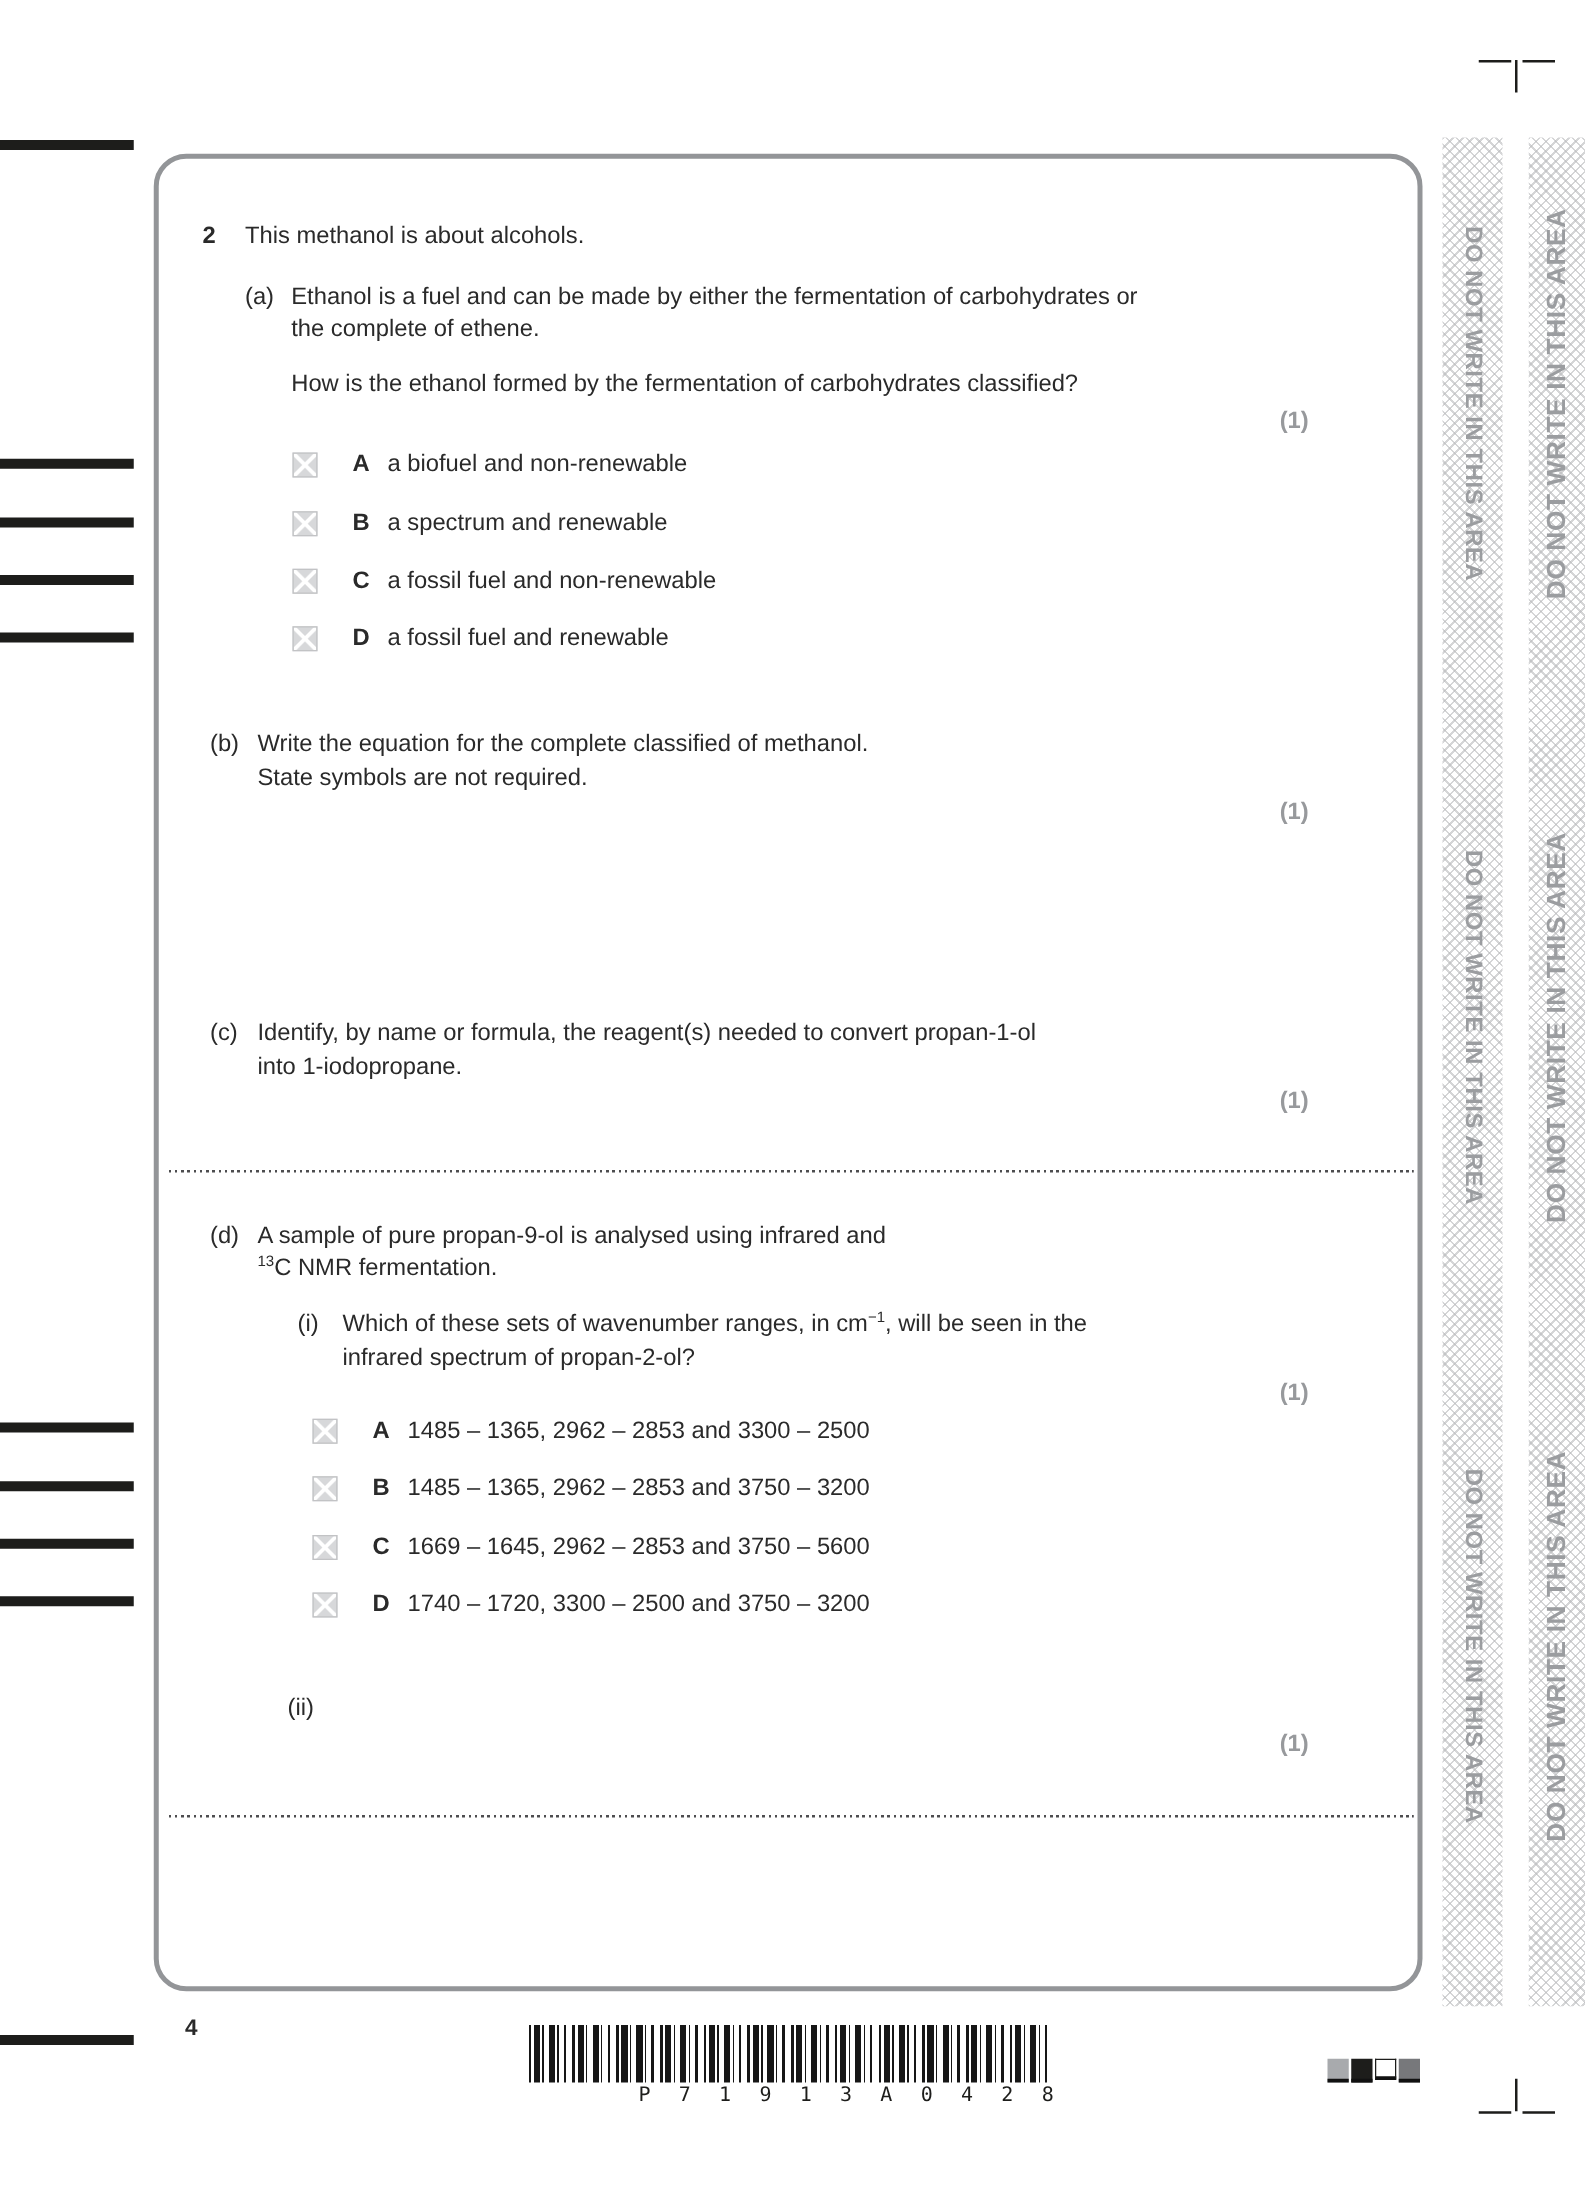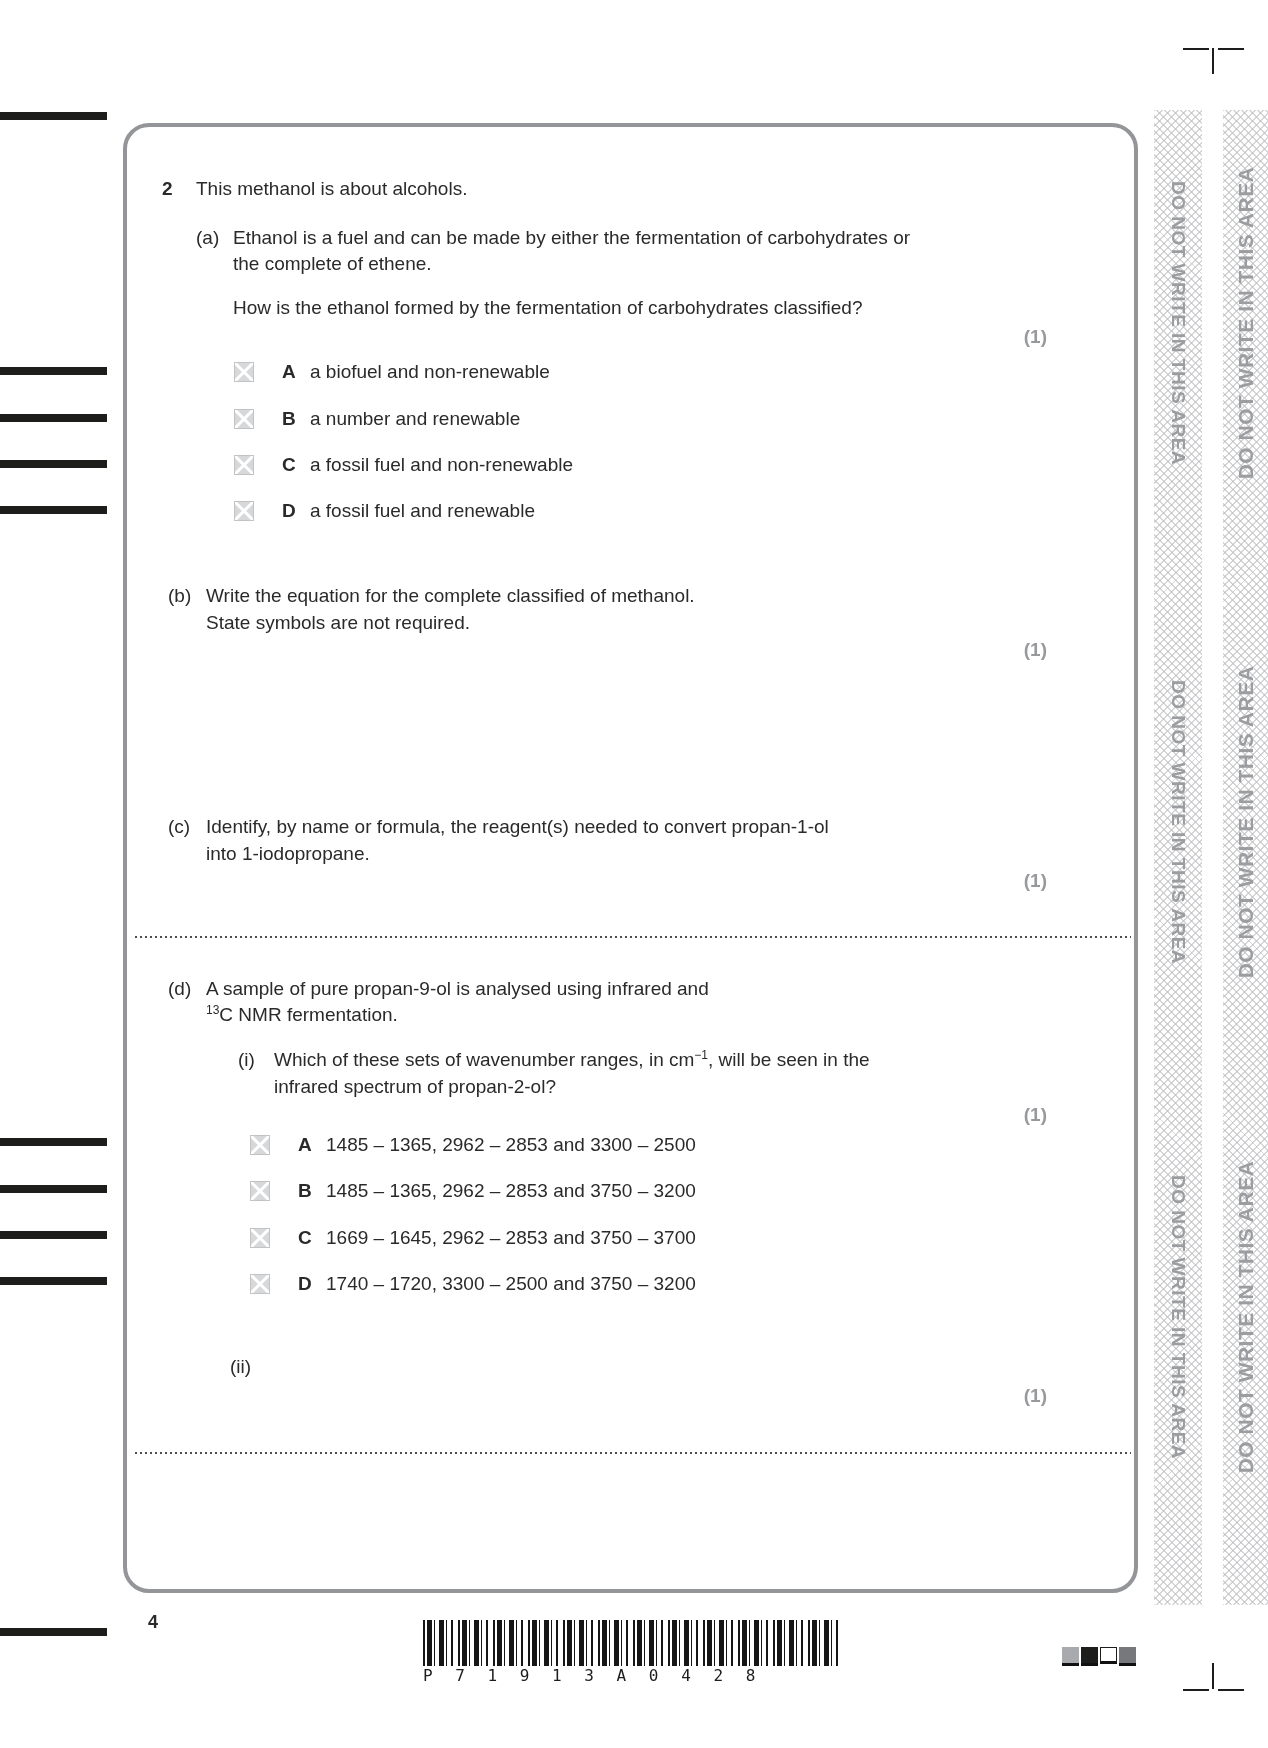--- a/index.html
+++ b/index.html
@@ -40,21 +40,21 @@
   
   .dotline{position:absolute;left:135px;width:996px;height:2px;
     background-image:repeating-linear-gradient(to right,#4d4d4f 0 2px,transparent 2px 5px);}
   
   .pageno{position:absolute;left:148px;top:1612px;font-size:18px;font-weight:bold;}
   .barcode{position:absolute;left:423px;top:1620px;width:420px;height:46px;
     background-image:repeating-linear-gradient(90deg,
       #161616 0 2px,#fff 2px 4px,#161616 4px 9px,#fff 9px 11px,#161616 11px 12px,
       #fff 12px 16px,#161616 16px 21px,#fff 21px 23px,#161616 23px 24px,#fff 24px 28px,
       #161616 28px 30px,#fff 30px 35px);}
-  .barcode-text{position:absolute;left:423px;top:1666px;width:420px;text-align:left;
+  .barcode-text{position:absolute;left:423px;top:1666px;width:420px;text-align:right;
     font-family:"DejaVu Sans Mono",monospace;font-size:16px;word-spacing:13px;color:#1d1d1b;}
   .colorbar{position:absolute;left:1062px;top:1647px;display:flex;gap:2px;}
   .swatch{width:17px;height:16px;border-bottom:3px solid #111;}
   .sw1{background:#a8aaad;} .sw2{background:#1d1d1b;}
   .sw3{background:#fff;border:1px solid #1d1d1b;border-bottom:3px solid #111;box-sizing:content-box;height:13px;width:15px;}
   .sw4{background:#77787b;}
 </style>
 </head>
 <body>
 
@@ -102,21 +102,21 @@
   <div class="marks" style="top:326px">(1)</div>
 
   <div class="opt" style="left:234px;top:361px">
     <span class="cbx"></span>
     <span class="letter">A</span>
     <span class="otext">a biofuel and non-renewable</span>
   </div>
   <div class="opt" style="left:234px;top:408px">
     <span class="cbx"></span>
     <span class="letter">B</span>
-    <span class="otext">a number and renewable</span>
+    <span class="otext">a spectrum and renewable</span>
   </div>
   <div class="opt" style="left:234px;top:454px">
     <span class="cbx"></span>
     <span class="letter">C</span>
     <span class="otext">a fossil fuel and non-renewable</span>
   </div>
   <div class="opt" style="left:234px;top:500px">
     <span class="cbx"></span>
     <span class="letter">D</span>
     <span class="otext">a fossil fuel and renewable</span>
@@ -149,21 +149,21 @@
     <span class="otext">1485 – 1365, 2962 – 2853 and 3300 – 2500</span>
   </div>
   <div class="opt" style="left:250px;top:1180px">
     <span class="cbx"></span>
     <span class="letter">B</span>
     <span class="otext">1485 – 1365, 2962 – 2853 and 3750 – 3200</span>
   </div>
   <div class="opt" style="left:250px;top:1227px">
     <span class="cbx"></span>
     <span class="letter">C</span>
-    <span class="otext">1669 – 1645, 2962 – 2853 and 3750 – 3700</span>
+    <span class="otext">1669 – 1645, 2962 – 2853 and 3750 – 5600</span>
   </div>
   <div class="opt" style="left:250px;top:1273px">
     <span class="cbx"></span>
     <span class="letter">D</span>
     <span class="otext">1740 – 1720, 3300 – 2500 and 3750 – 3200</span>
   </div>
 
   <div class="t" style="left:230px;top:1356px">(ii)</div>
   <div class="marks" style="top:1385px">(1)</div>
   <div class="dotline" style="top:1452px"></div>

